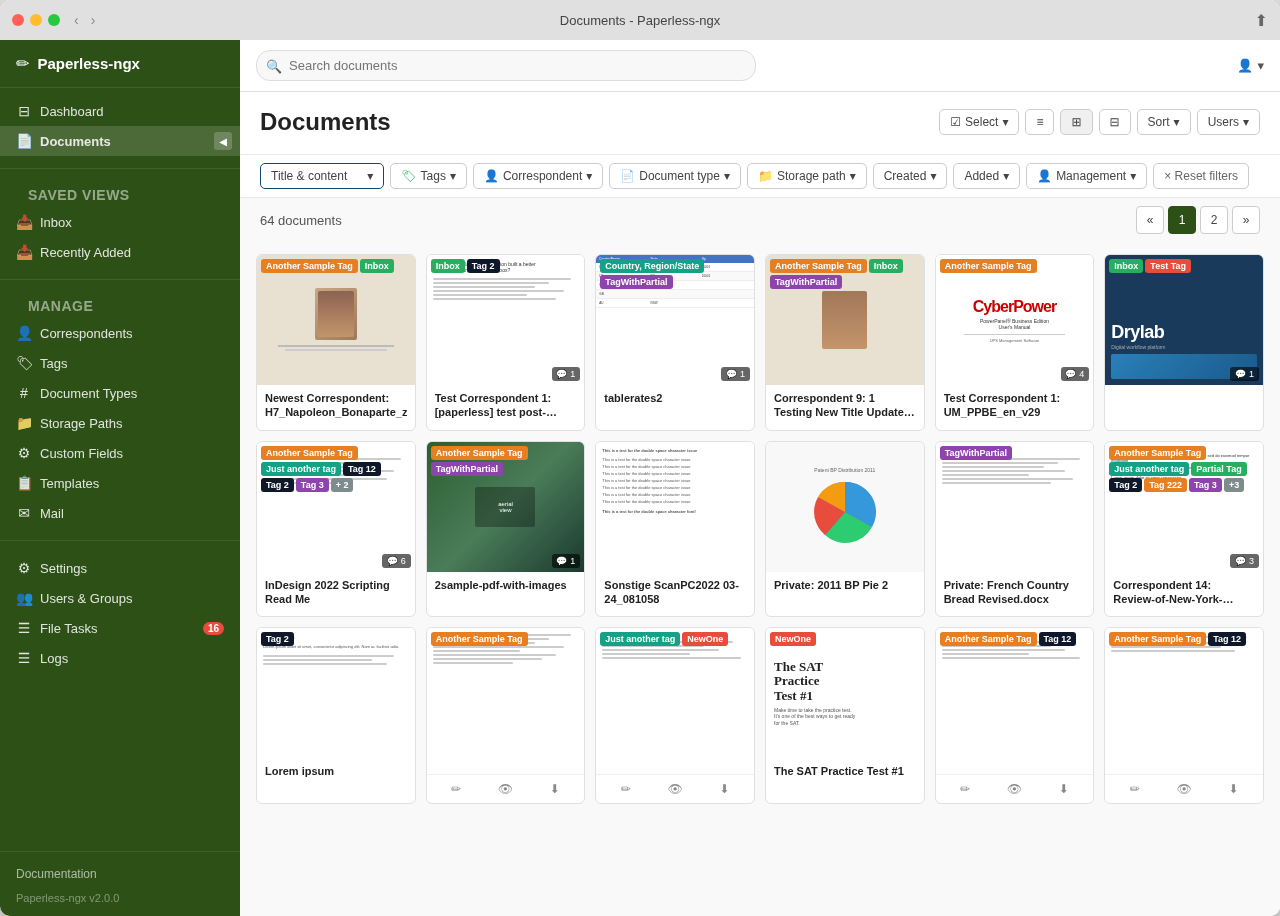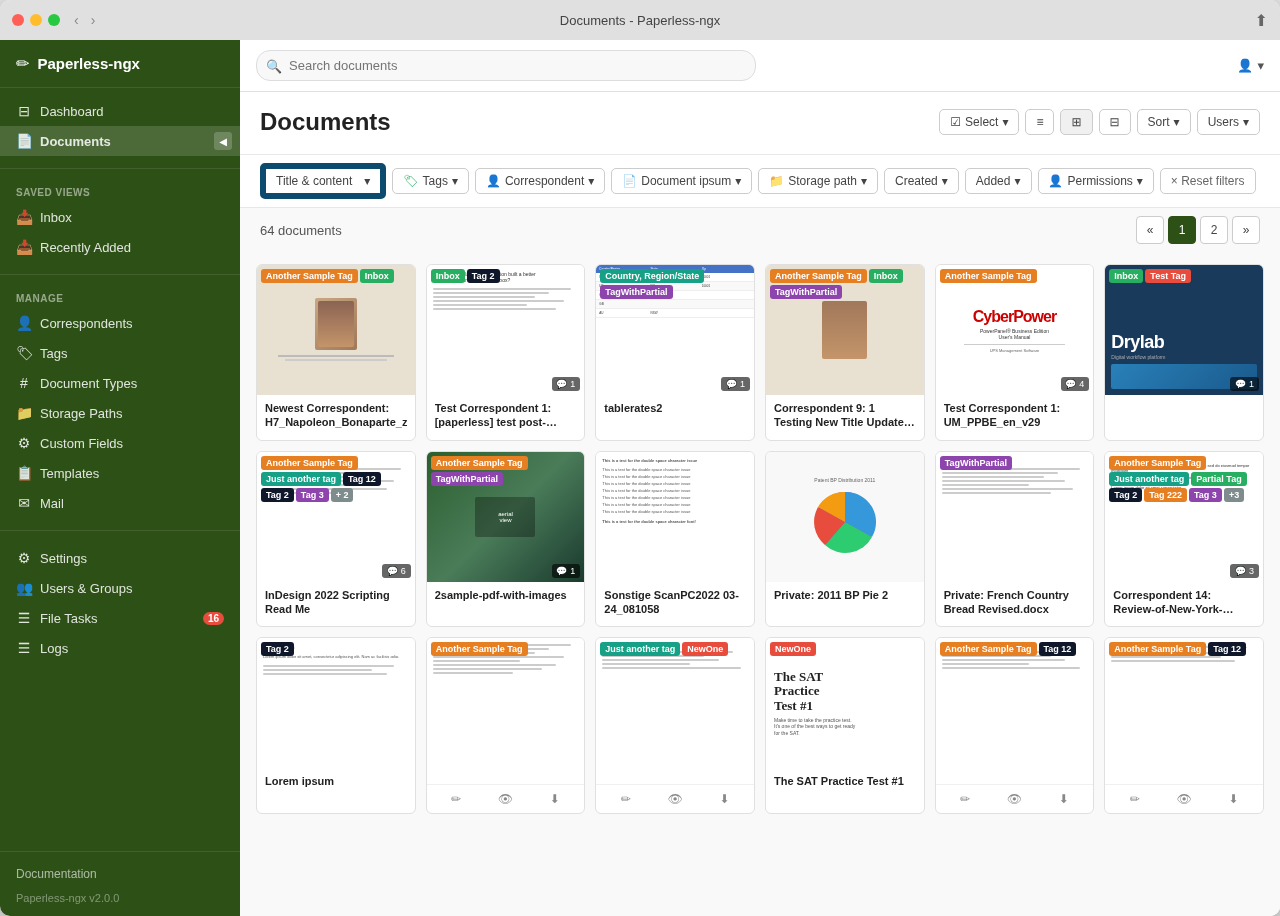--- a/index.html
+++ b/index.html
@@ -20,21 +20,21 @@
 
     
     .app { display: flex; flex: 1; overflow: hidden; background: #fff; }
 
     
     .sidebar { width: 240px; background: #2d5016; color: #fff; display: flex; flex-direction: column; flex-shrink: 0; overflow-y: auto; }
     .sidebar-logo { display: flex; align-items: center; gap: 8px; padding: 14px 16px; border-bottom: 1px solid rgba(255,255,255,0.1); }
     .sidebar-logo-icon { color: #fff; font-size: 16px; }
     .sidebar-logo-text { font-size: 15px; font-weight: 600; color: #fff; }
     .sidebar-section { padding: 8px 0; }
-    .sidebar-section-label { font-size: 10px; font-weight: 600; color: rgba(255,255,255,0.5); padding: 6px 16px 4px; text-transform: uppercase; letter-spacing: 0.5px; }
+    .sidebar-section-label { font-size: 14px; font-weight: 600; color: rgba(255,255,255,0.5); padding: 6px 28px 4px; text-transform: uppercase; letter-spacing: 0.5px; }
     .sidebar-item { display: flex; align-items: center; gap: 8px; padding: 7px 16px; cursor: pointer; color: rgba(255,255,255,0.85); font-size: 13px; border-radius: 0; position: relative; }
     .sidebar-item.active { background: rgba(255,255,255,0.15); font-weight: 600; }
     .sidebar-item .icon { font-size: 14px; width: 16px; text-align: center; }
     .sidebar-collapse-btn { position: absolute; right: 8px; top: 50%; transform: translateY(-50%); background: rgba(255,255,255,0.2); border: none; color: #fff; border-radius: 3px; width: 18px; height: 18px; cursor: pointer; font-size: 10px; display: flex; align-items: center; justify-content: center; }
     .sidebar-divider { height: 1px; background: rgba(255,255,255,0.1); margin: 4px 0; }
     .badge { background: #e74c3c; color: #fff; border-radius: 10px; padding: 1px 5px; font-size: 10px; font-weight: 700; margin-left: auto; }
     .sidebar-bottom { margin-top: auto; padding: 12px 16px; border-top: 1px solid rgba(255,255,255,0.1); }
     .sidebar-bottom-link { color: rgba(255,255,255,0.6); font-size: 12px; cursor: pointer; padding: 3px 0; }
     .sidebar-version { color: rgba(255,255,255,0.4); font-size: 11px; margin-top: 8px; }
 
@@ -53,21 +53,21 @@
     .content-header { padding: 16px 20px 8px; background: #fff; border-bottom: 1px solid #e8e8e8; flex-shrink: 0; }
     .content-title-row { display: flex; align-items: center; justify-content: space-between; margin-bottom: 10px; }
     .content-title { font-size: 24px; font-weight: 700; color: #222; }
     .toolbar { display: flex; align-items: center; gap: 6px; }
     .toolbar-btn { display: flex; align-items: center; gap: 4px; padding: 5px 10px; border: 1px solid #ccc; background: #fff; border-radius: 5px; cursor: pointer; font-size: 12px; color: #444; }
 
     
     .filter-bar { display: flex; align-items: center; gap: 6px; padding: 8px 20px; background: #fff; border-bottom: 1px solid #e8e8e8; flex-wrap: wrap; flex-shrink: 0; }
     .filter-btn { display: flex; align-items: center; gap: 4px; padding: 5px 10px; border: 1px solid #ccc; background: #fff; border-radius: 5px; cursor: pointer; font-size: 12px; color: #444; }
     .filter-btn.reset { border-color: #ccc; color: #666; }
-    .title-filter { display: flex; align-items: center; gap: 12px; padding: 5px 10px; border: 6px solid #0c4a6e; background: #fff; border-radius: 5px; cursor: pointer; font-size: 12px; color: #444; }
+    .title-filter { display: flex; align-items: center; gap: 20px; padding: 5px 10px; border: 1px solid #0c4a6e; background: #fff; border-radius: 5px; cursor: pointer; font-size: 12px; color: #444; }
 
     
     .count-row { display: flex; align-items: center; justify-content: space-between; padding: 8px 20px; background: #f9f9f9; flex-shrink: 0; }
     .doc-count { font-size: 13px; color: #555; }
     .pagination { display: flex; align-items: center; gap: 4px; }
     .page-btn { width: 28px; height: 28px; display: flex; align-items: center; justify-content: center; border: 1px solid #ccc; background: #fff; border-radius: 4px; cursor: pointer; font-size: 12px; color: #444; }
     .page-btn.active { background: #2d5016; color: #fff; border-color: #2d5016; }
 
     
     .documents-grid { flex: 1; overflow-y: auto; padding: 12px 16px; display: grid; grid-template-columns: repeat(6, 1fr); gap: 10px; align-content: start; }
@@ -266,39 +266,39 @@
           <span>Tags</span>
           <span>▾</span>
         </button>
         <button class="filter-btn">
           <span style="color:#2980b9;">👤</span>
           <span>Correspondent</span>
           <span>▾</span>
         </button>
         <button class="filter-btn">
           <span style="color:#27ae60;">📄</span>
-          <span>Document ipsum</span>
+          <span>Document type</span>
           <span>▾</span>
         </button>
         <button class="filter-btn">
           <span style="color:#27ae60;">📁</span>
           <span>Storage path</span>
           <span>▾</span>
         </button>
         <button class="filter-btn">
           <span>Created</span>
           <span>▾</span>
         </button>
         <button class="filter-btn">
           <span>Added</span>
           <span>▾</span>
         </button>
         <button class="filter-btn">
           <span style="color:#555;">👤</span>
-          <span>Permissions</span>
+          <span>Management</span>
           <span>▾</span>
         </button>
         <button class="filter-btn reset">
           <span>× Reset filters</span>
         </button>
       </div>
 
       <div class="count-row">
         <span class="doc-count">64 documents</span>
         <div class="pagination">

